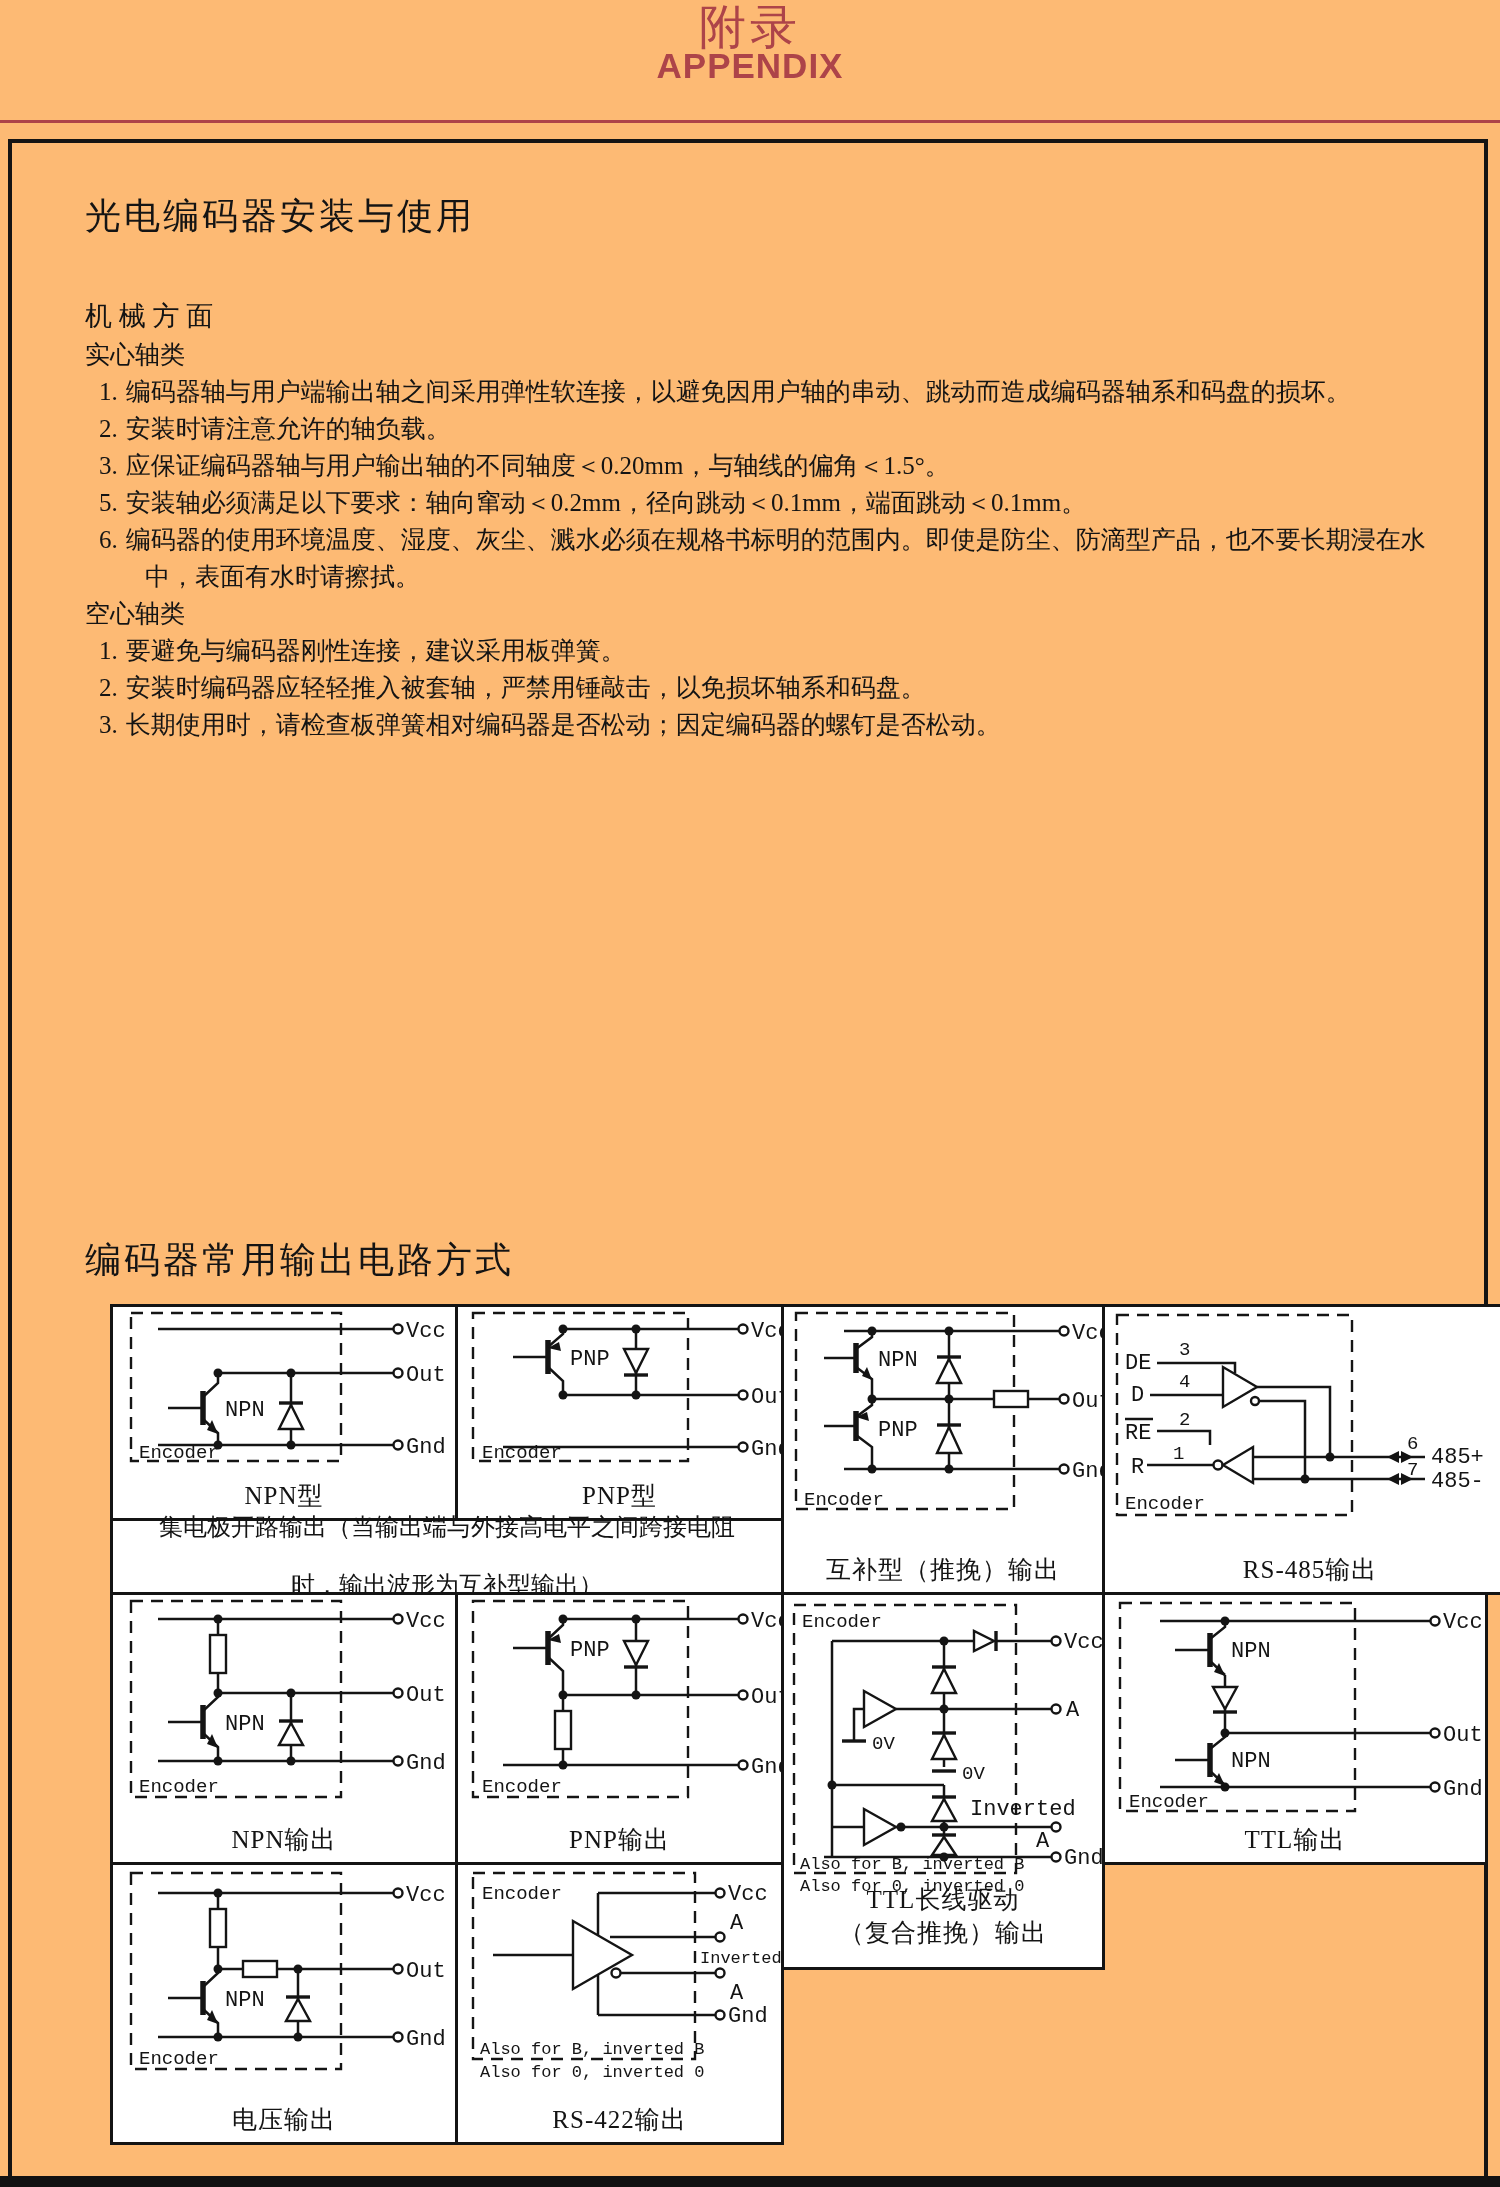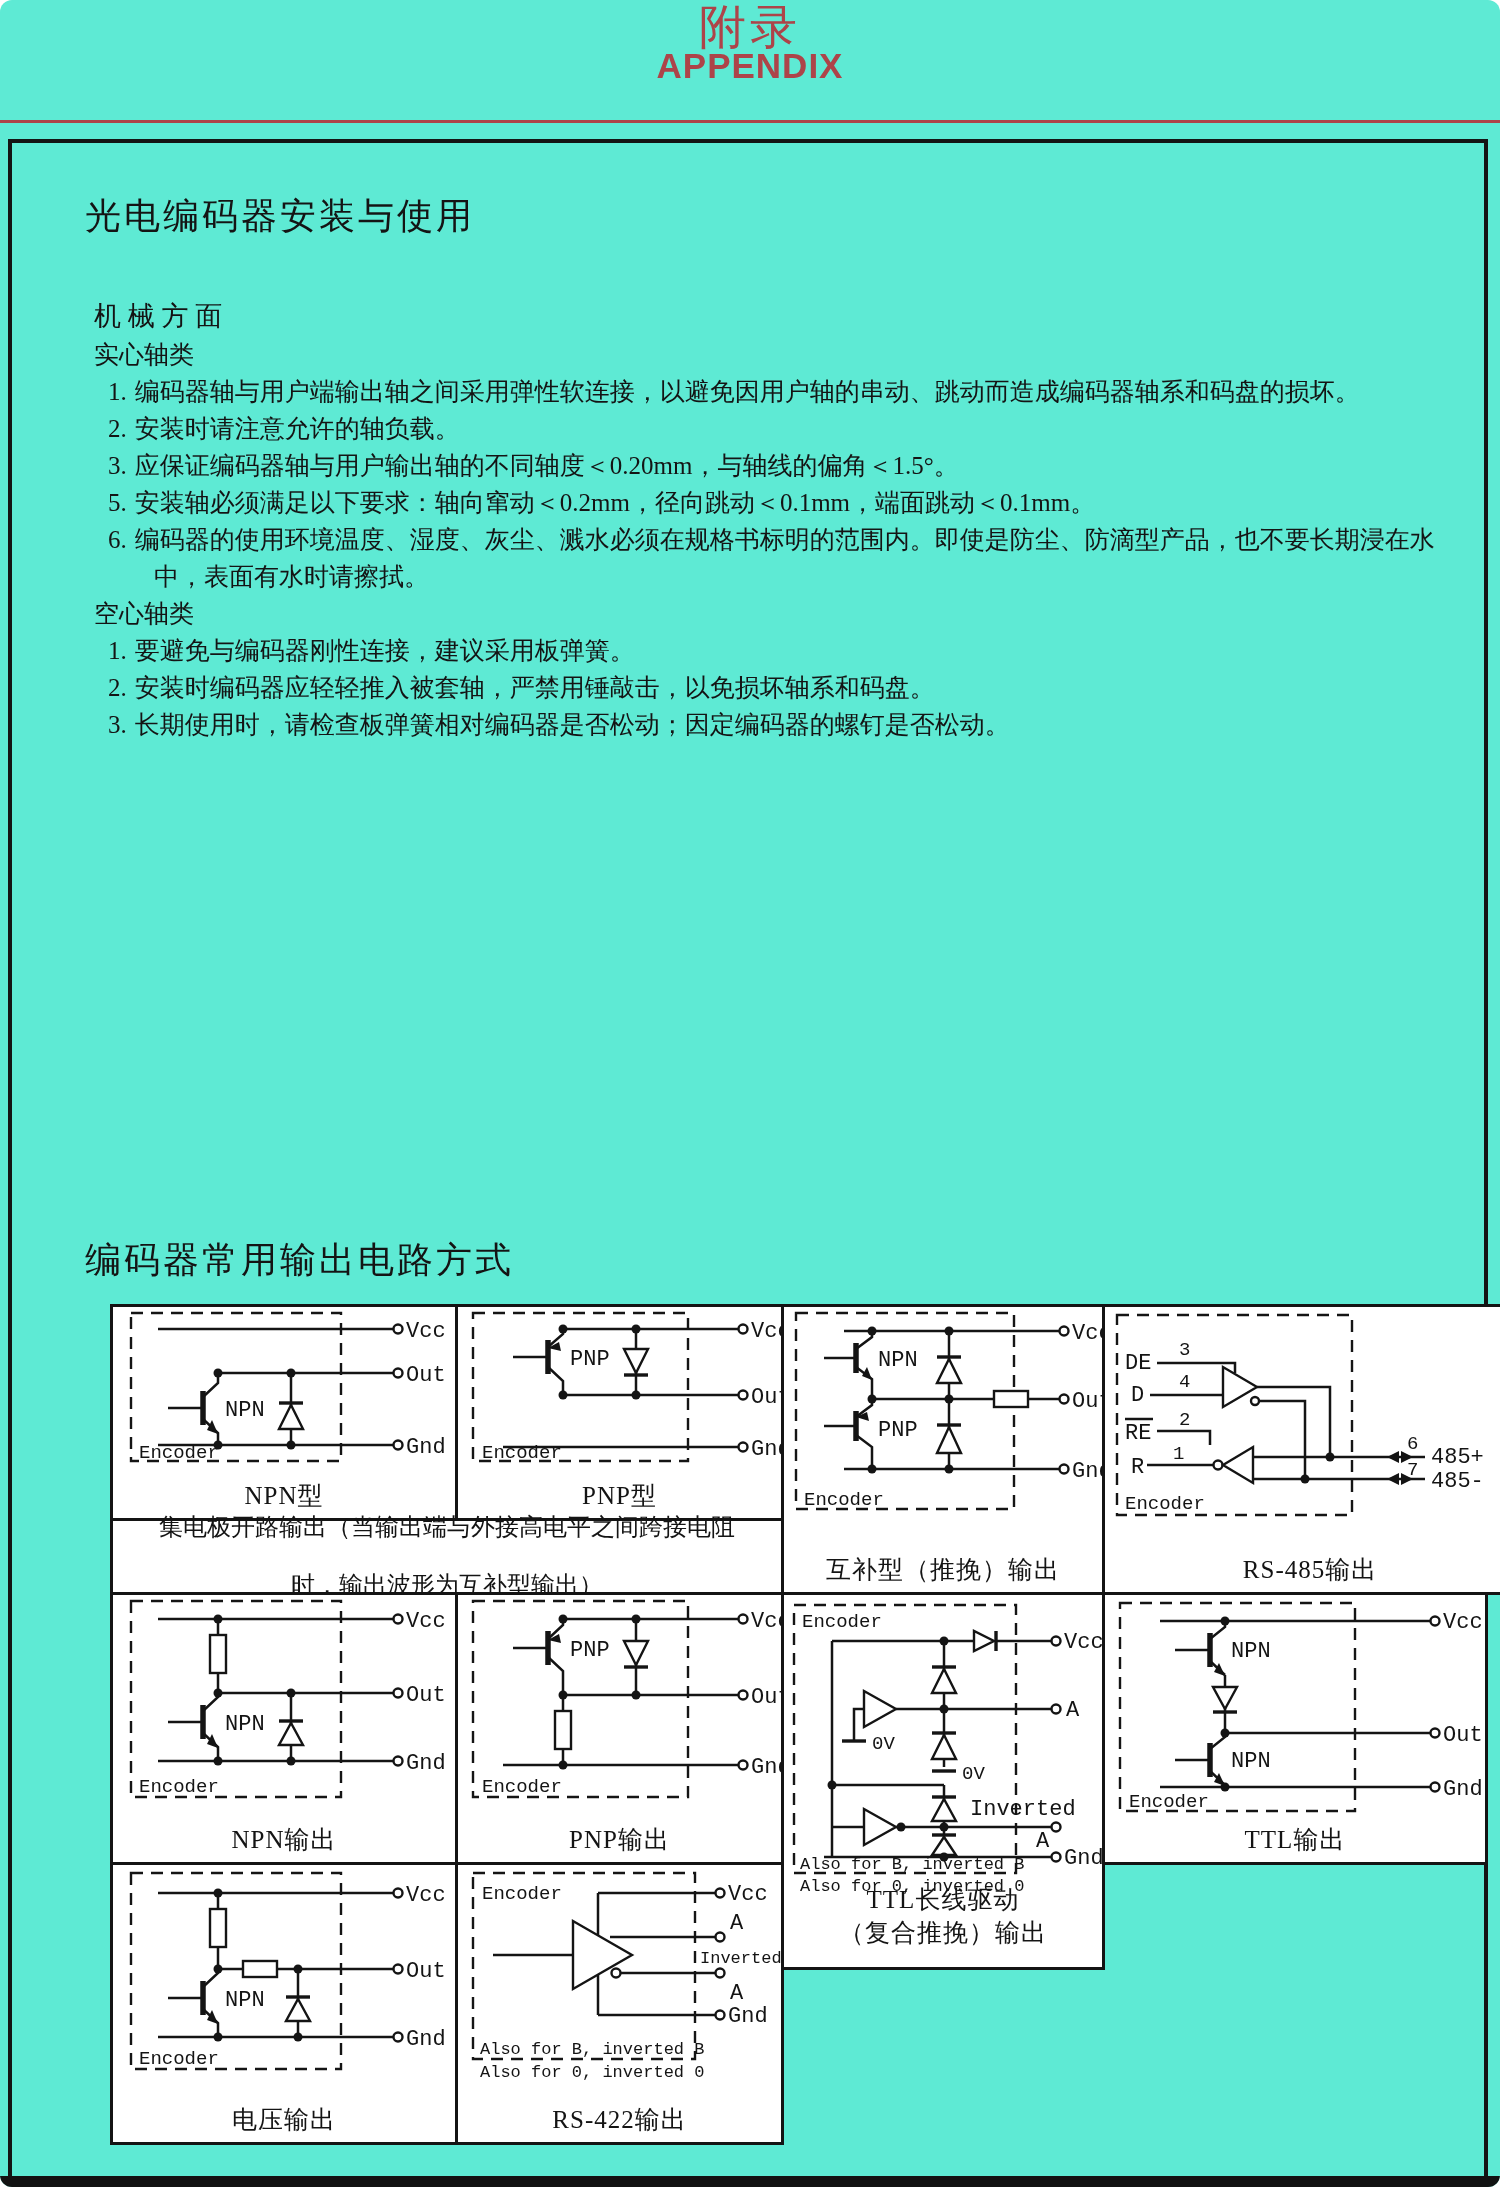--- a/index.html
+++ b/index.html
@@ -1,17 +1,17 @@
 <!DOCTYPE html>
 <html><head>
 <meta charset="utf-8">
 <style>
   html,body{margin:0;padding:0;background:#fff;}
-  #page{position:relative;width:1500px;height:2187px;background:#5eead4;overflow:hidden;
-        font-family:"Liberation Serif","DejaVu Serif",serif;color:#141414;border-radius:12px;}
+  #page{position:relative;width:1500px;height:2187px;background:#fdba74;overflow:hidden;
+        font-family:"Liberation Serif","DejaVu Serif",serif;color:#141414;}
   
   .title-cn{position:absolute;top:-4px;left:0;width:100%;text-align:center;
             font-size:47px;letter-spacing:4px;}
   .title-en{position:absolute;top:46px;left:0;width:100%;text-align:center;
             font-family:"Liberation Sans","DejaVu Sans",sans-serif;
             font-size:35px;letter-spacing:1px;font-weight:bold;}
   .red-rule{position:absolute;top:120px;left:0;width:100%;height:3px;}
   .outer-box{position:absolute;left:8px;top:139px;width:1480px;height:2037px;
              border:4px solid #141414;border-bottom:none;box-sizing:border-box;}
   .bottom-bar{position:absolute;left:0;top:2176px;width:1500px;height:11px;background:#121212;}
@@ -51,21 +51,21 @@
 <div id="page">
 
   <div class="title-cn" style="color:#ad4449;">附录</div>
   <div class="title-en" style="color:#ad4449;">APPENDIX</div>
   <div class="red-rule" style="background:#ad4449;"></div>
   <div class="outer-box"></div>
   <div class="bottom-bar"></div>
 
   <div class="sec-title" style="top:192px;">光电编码器安装与使用</div>
 
-  <div class="txt" style="top:296px;margin-left:9px;">
+  <div class="txt" style="top:296px;">
     <div class="subhead">机 械 方 面</div>
     <div>实心轴类</div>
     <div class="li"><span class="n">1.</span><span>编码器轴与用户端输出轴之间采用弹性软连接，以避免因用户轴的串动、跳动而造成编码器轴系和码盘的损坏。</span></div>
     <div class="li"><span class="n">2.</span><span>安装时请注意允许的轴负载。</span></div>
     <div class="li"><span class="n">3.</span><span>应保证编码器轴与用户输出轴的不同轴度＜0.20mm，与轴线的偏角＜1.5°。</span></div>
     <div class="li"><span class="n">5.</span><span>安装轴必须满足以下要求：轴向窜动＜0.2mm，径向跳动＜0.1mm，端面跳动＜0.1mm。</span></div>
     <div class="li"><span class="n">6.</span><span>编码器的使用环境温度、湿度、灰尘、溅水必须在规格书标明的范围内。即使是防尘、防滴型产品，也不要长期浸在水中，表面有水时请擦拭。</span></div>
     <div>空心轴类</div>
     <div class="li"><span class="n">1.</span><span>要避免与编码器刚性连接，建议采用板弹簧。</span></div>
     <div class="li"><span class="n">2.</span><span>安装时编码器应轻轻推入被套轴，严禁用锤敲击，以免损坏轴系和码盘。</span></div>

